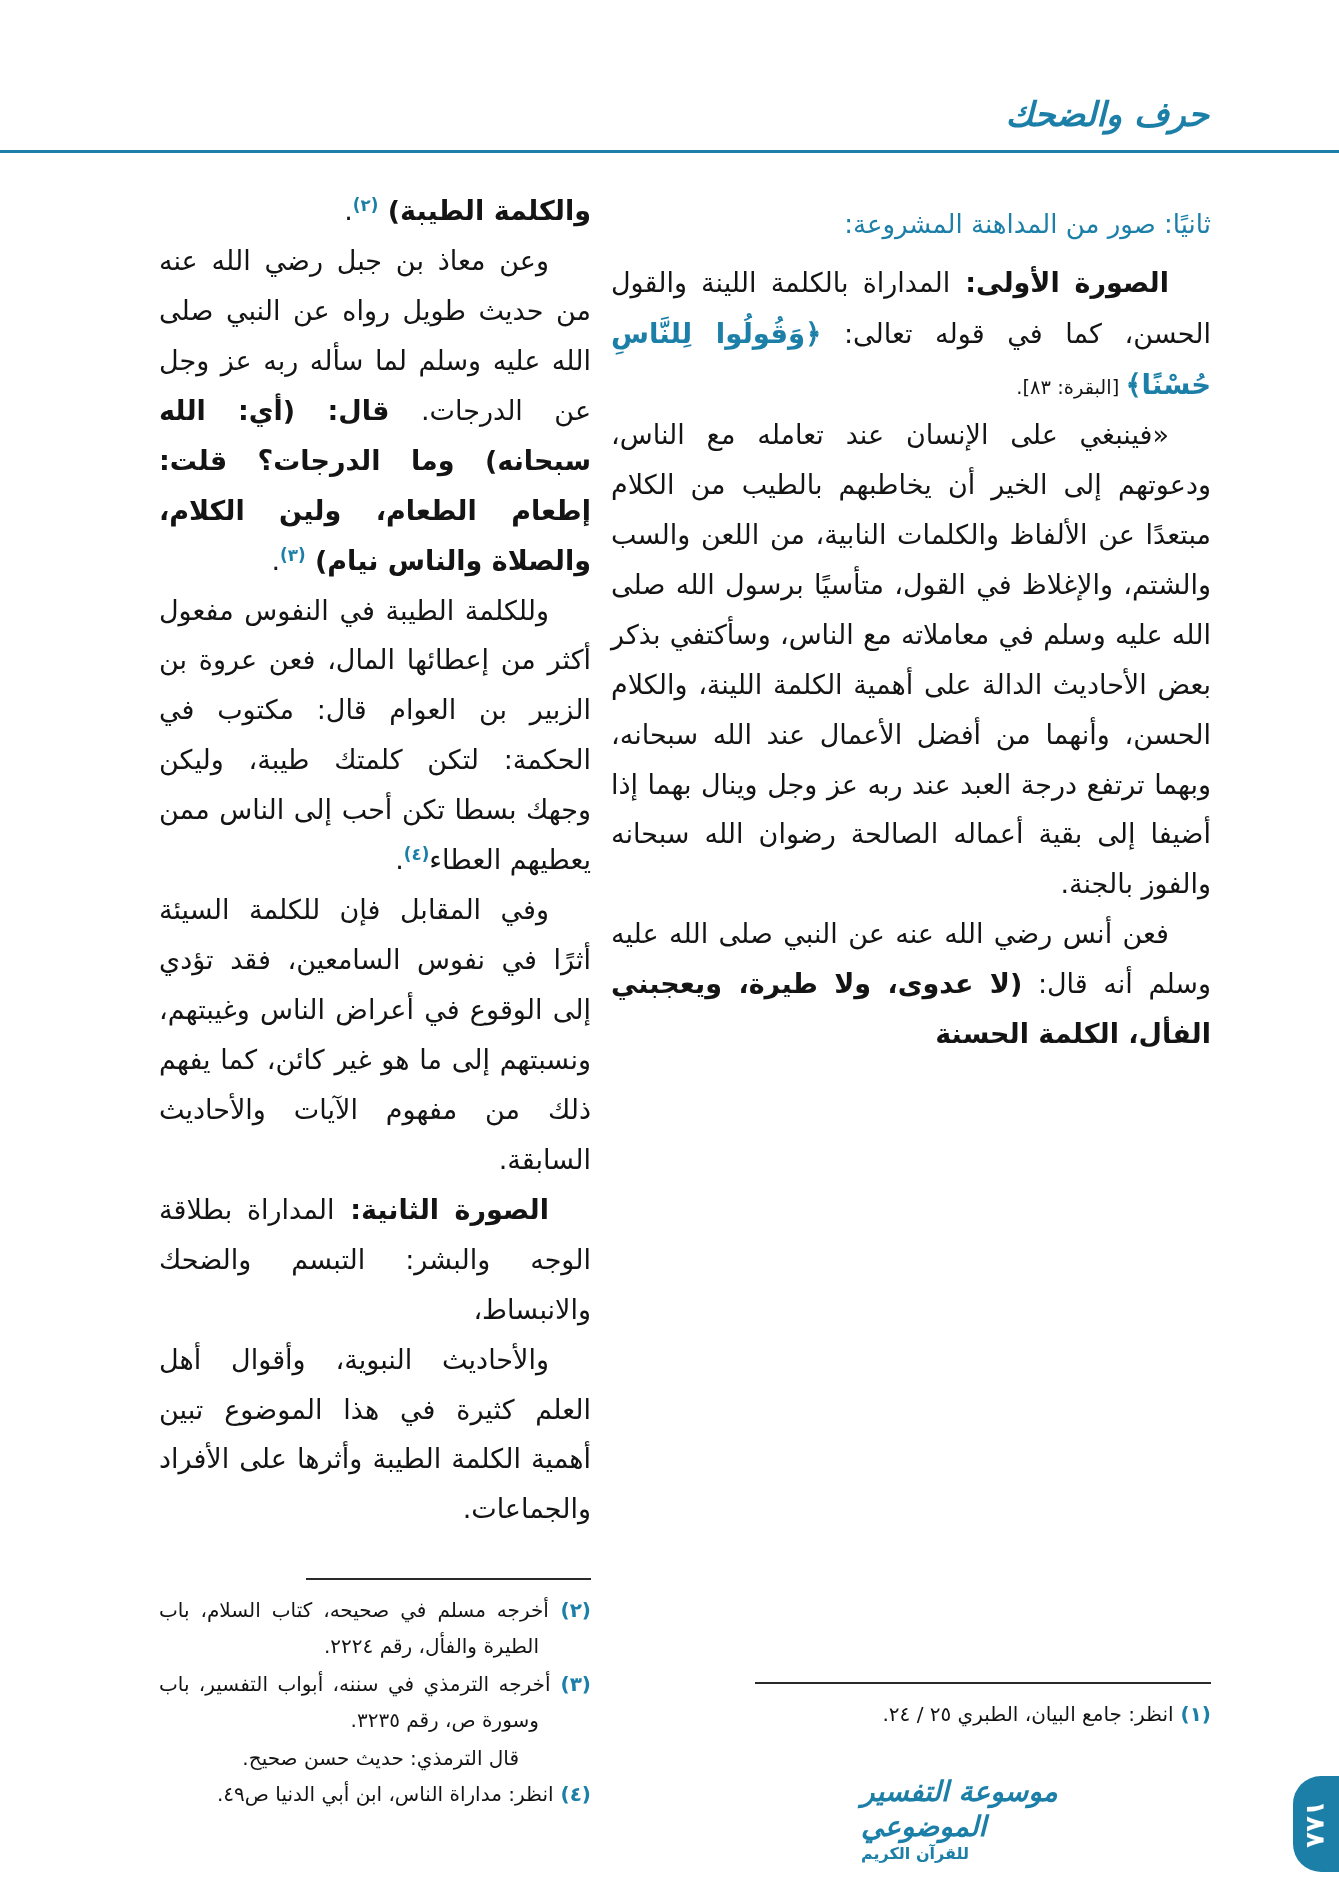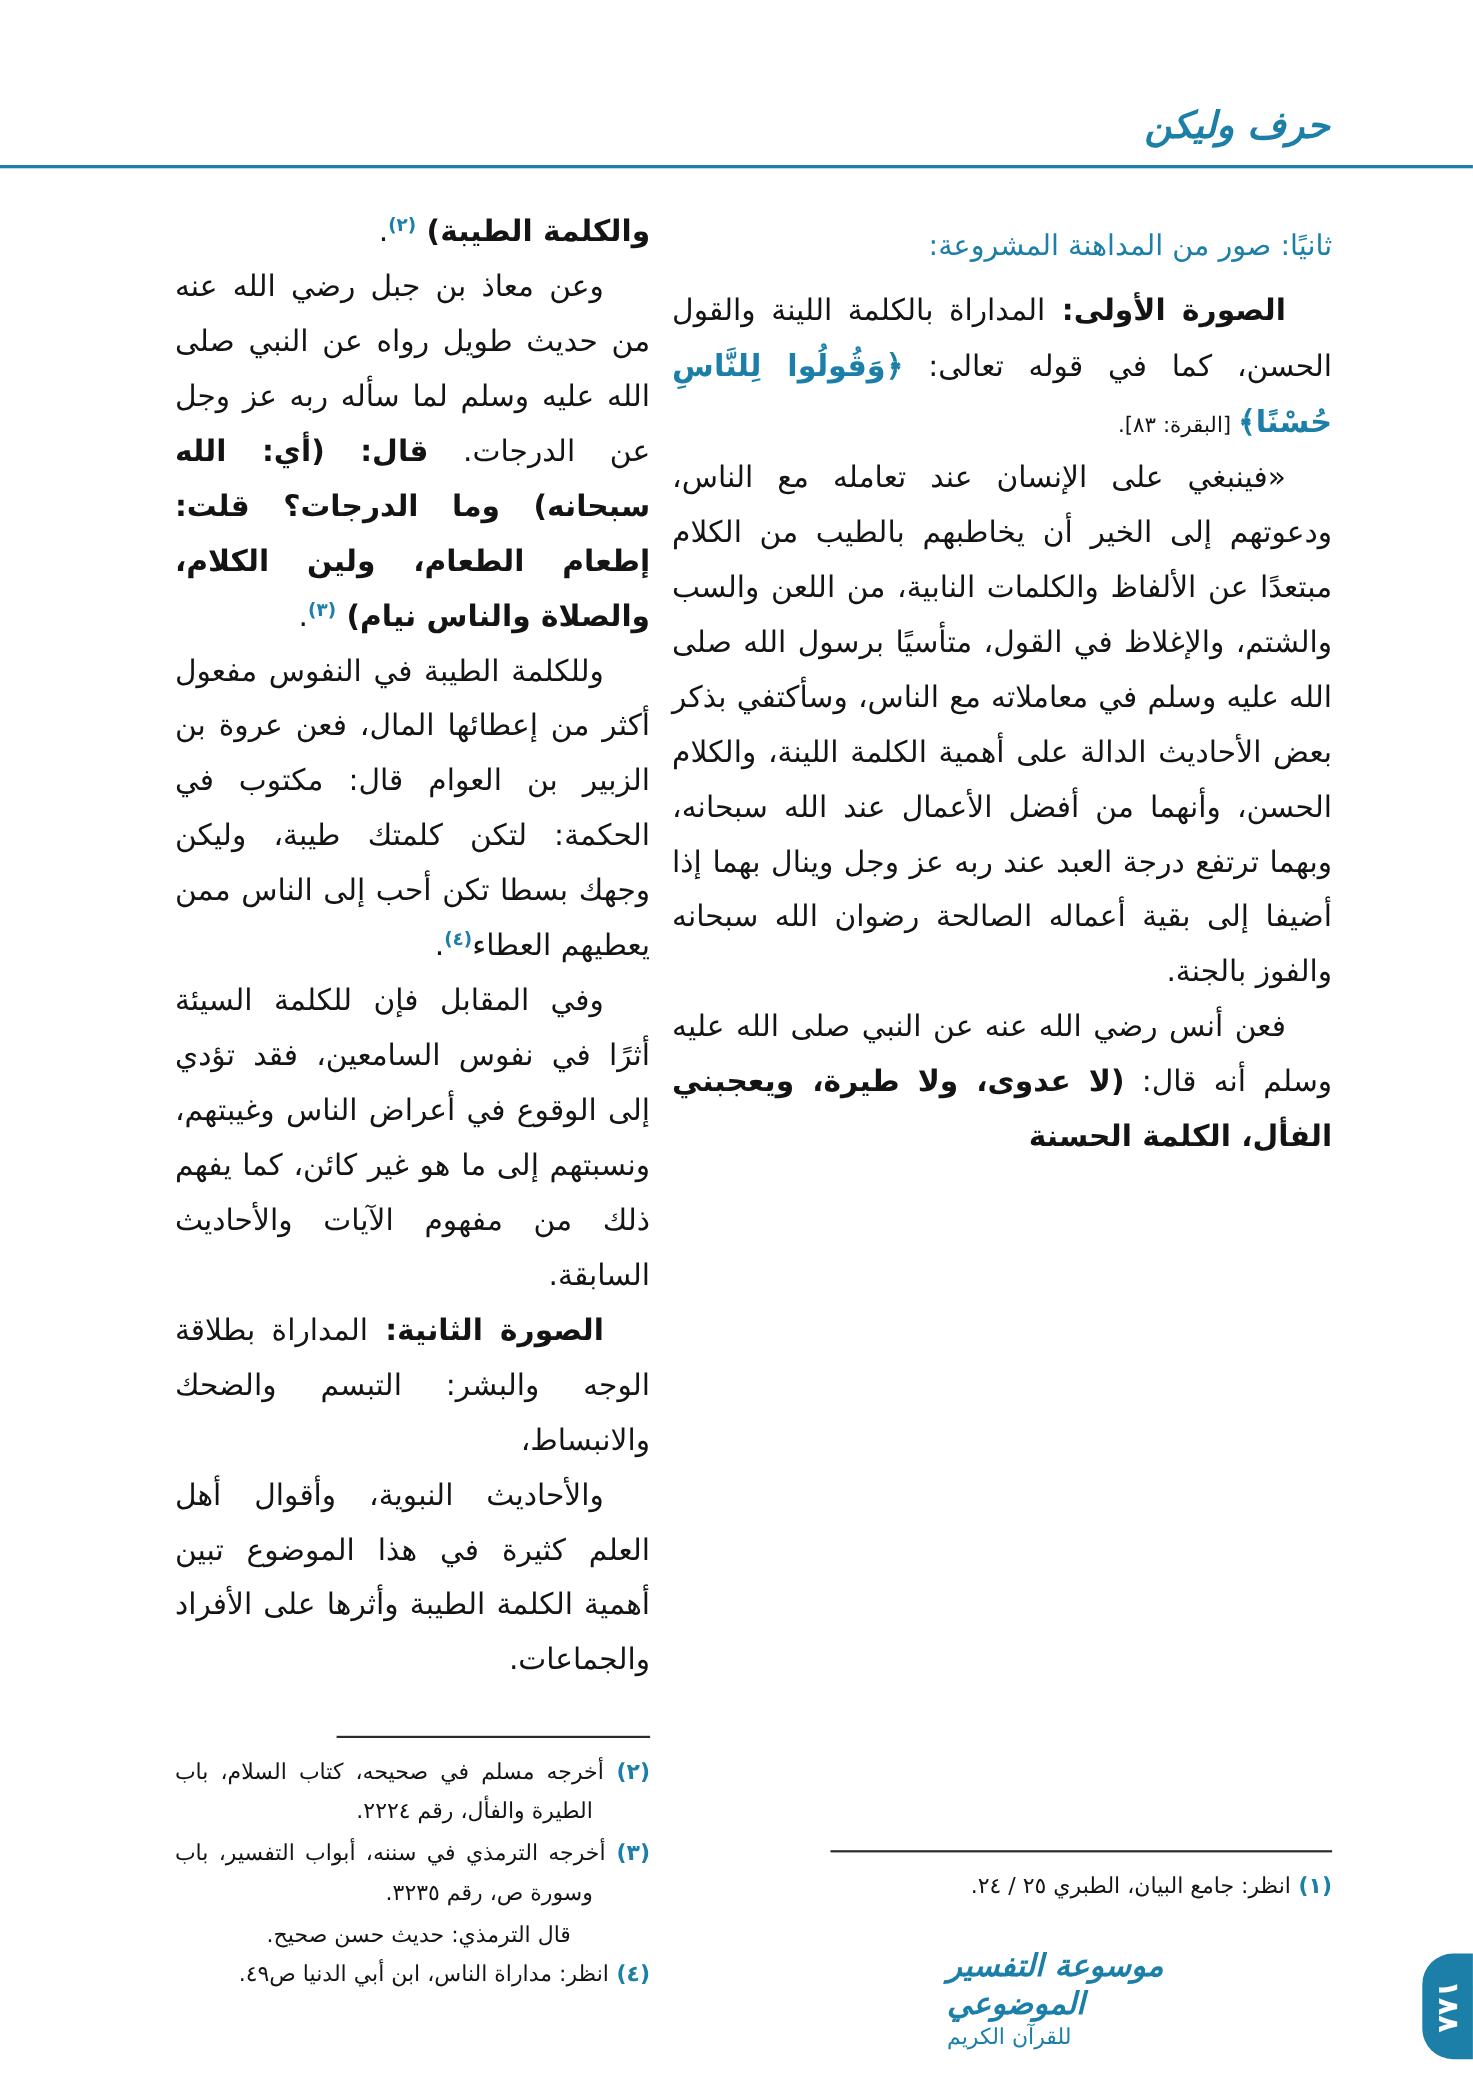--- a/index.html
+++ b/index.html
@@ -127,22 +127,22 @@
     text-align:left;
     color:var(--accent);
     line-height:1.25;
   }
   .logo-main{
     font-size:28px;
     font-weight:bold;
     font-style:italic;
   }
   .logo-sub{
-    font-size:20px;
-    font-weight:normal;
+    font-size:16px;
+    font-weight:bold;
   }
   .page-pill{
     position:absolute;
     bottom:18px; right:0;
     width:46px; height:96px;
     background:var(--accent);
     border-radius:28px 0 0 28px;
     display:flex;
     align-items:center;
     justify-content:center;
@@ -153,21 +153,21 @@
     font-weight:bold;
     transform:rotate(90deg);
     white-space:nowrap;
   }
 </style>
 </head>
 <body>
 
 <div class="page">
 
-  <div class="header-title">حرف وليكن</div>
+  <div class="header-title">حرف والضحك</div>
   <div class="header-rule"></div>
 
   <div class="content">
 
     <div class="col col-right">
       <div class="paras">
           <p class="para p-heading"><span class="run-n">ثانيًا: صور من المداهنة المشروعة:</span></p>
           <p class="para p-body"><span class="run-b">الصورة الأولى: </span><span class="run-n">المداراة بالكلمة اللينة والقول الحسن، كما في قوله تعالى: </span><span class="run-q">﴿وَقُولُوا لِلنَّاسِ حُسْنًا﴾</span><span class="run-ref"> [البقرة: ٨٣].</span></p>
           <p class="para p-body"><span class="run-n">«فينبغي على الإنسان عند تعامله مع الناس، ودعوتهم إلى الخير أن يخاطبهم بالطيب من الكلام مبتعدًا عن الألفاظ والكلمات النابية، من اللعن والسب والشتم، والإغلاظ في القول، متأسيًا برسول الله صلى الله عليه وسلم في معاملاته مع الناس، وسأكتفي بذكر بعض الأحاديث الدالة على أهمية الكلمة اللينة، والكلام الحسن، وأنهما من أفضل الأعمال عند الله سبحانه، وبهما ترتفع درجة العبد عند ربه عز وجل وينال بهما إذا أضيفا إلى بقية أعماله الصالحة رضوان الله سبحانه والفوز بالجنة.</span></p>
           <p class="para p-body"><span class="run-n">فعن أنس رضي الله عنه عن النبي صلى الله عليه وسلم أنه قال: </span><span class="run-b">(لا عدوى، ولا طيرة، ويعجبني الفأل، الكلمة الحسنة</span></p>

